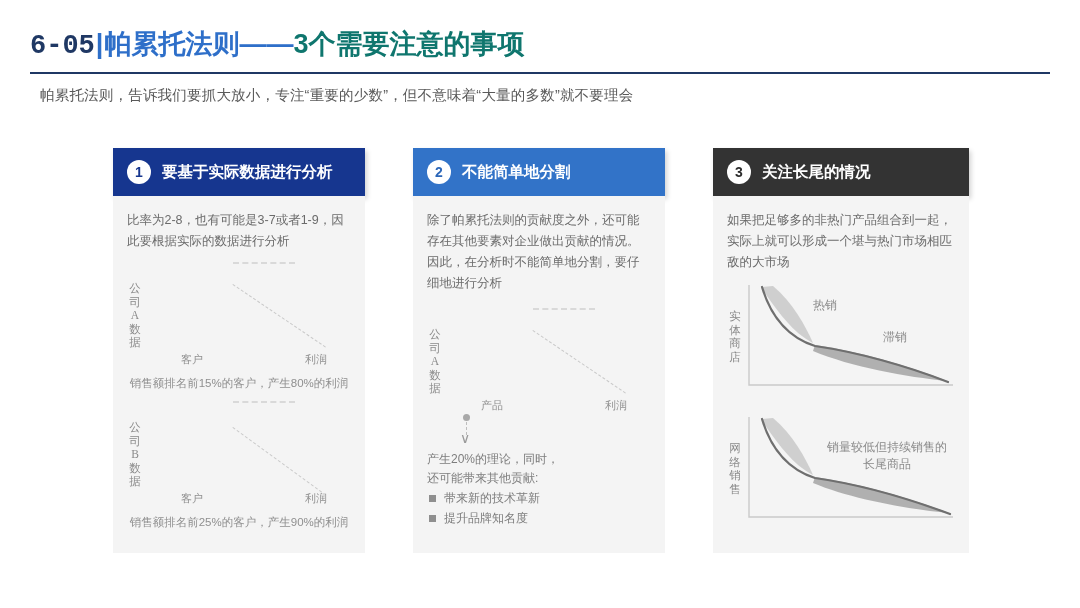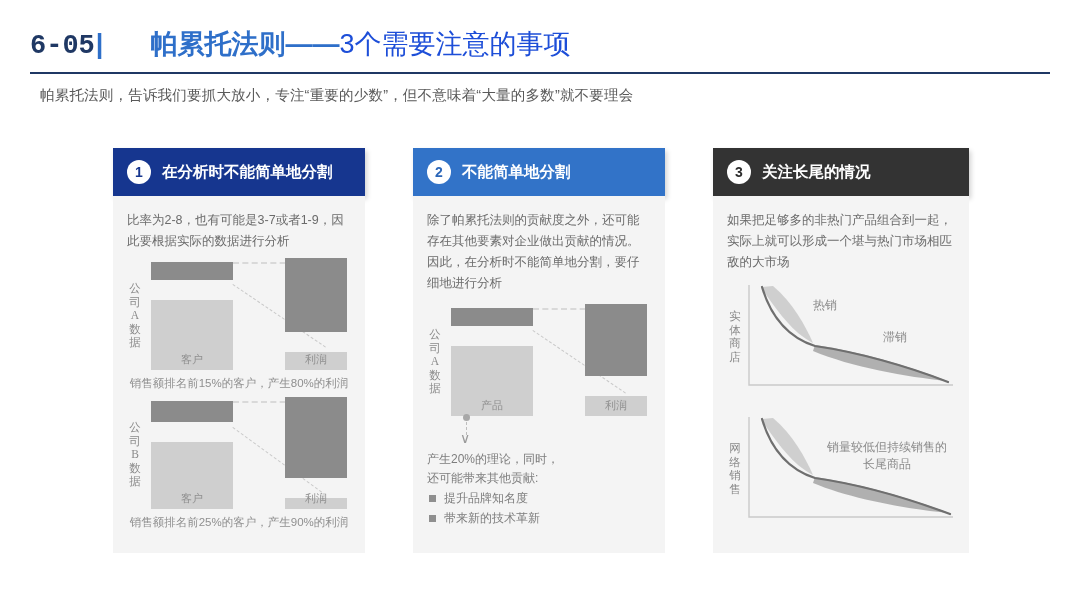--- a/index.html
+++ b/index.html
@@ -12,22 +12,22 @@
   }
 
   
   .slide-title{
     position:absolute; left:30px; top:26px;
     font-size:27px; font-weight:bold; white-space:nowrap;
     letter-spacing:0px;
   }
   .t-num{color:#1f3864;font-family:Liberation Mono, monospace;}
   .t-bar{color:#2e6fc9; font-weight:bold; margin:0 1px;}
-  .t-main{color:#2e6fc9;margin-left:46px;}
-  .t-sub{color:#1d4ed8; font-weight:normal;}
+  .t-main{color:#2e6fc9;}
+  .t-sub{color:#0f766e; font-weight:bold;}
 
   .title-rule{
     position:absolute; left:30px; top:72px; width:1020px; height:2px;
     background:#1f3864;
   }
 
   .slide-sub{
     position:absolute; left:40px; top:86px;
     font-size:14.5px; color:#595959; letter-spacing:.2px;
     white-space:nowrap;
@@ -86,21 +86,21 @@
     display:flex; align-items:flex-end;
   }
   .chart-ylabel{
     width:16px; font-size:11.5px;color:#8a8a8a;line-height:13.5px;
     text-align:center; align-self:center;font-family:Liberation Serif, serif;
   }
   .chart-plot{
     position:relative; flex:1; height:108px; margin-left:4px;
   }
   .bar{
-    position:absolute; bottom:0; display:flex; flex-direction:column;gap:20px;
+    position:absolute; bottom:0; display:flex; flex-direction:row;gap:20px;
   }
   .bar .seg-dark{background:#8b8b8b;}
   .bar .seg-light{background:#cfcfcf;}
   .bar .seg-label{
     position:absolute;bottom:3px;left:0;right:0;text-align:center;
     font-size:11px;color:#8f8f8f;
   }
   .bar-left{left:4px;width:82px;height:108px;}
   .bar-right{right:4px;width:62px;height:112px;font-family:Liberation Serif, serif;}
 
@@ -164,21 +164,21 @@
 
 <div class="slide-title">
   <span class="t-num">6-05</span><span class="t-bar">|</span><span class="t-main">帕累托法则——</span><span class="t-sub">3个需要注意的事项</span>
 </div>
 <div class="title-rule"></div>
 <div class="slide-sub">帕累托法则，告诉我们要抓大放小，专注“重要的少数”，但不意味着“大量的多数”就不要理会</div>
 
 <div class="card c1">
   <div class="card-head">
     <div class="badge">1</div>
-    <div class="card-head-title">在分析时不能简单地分割</div>
+    <div class="card-head-title">要基于实际数据进行分析</div>
   </div>
   <div class="card-body">
     <div class="para">比率为2-8，也有可能是3-7或者1-9，因此要根据实际的数据进行分析</div>
 
     <div class="chart">
       <div class="chart-ylabel">公司A数据</div>
       <div class="chart-plot">
         <div class="dash-top" style="left:86px;top:0;width:62px;"></div>
         <div class="dash-diag" style="left:86px;top:22px;width:112px;transform:rotate(34deg);"></div>
         <div class="bar bar-left">
@@ -246,25 +246,25 @@
       <div class="dot"></div>
       <div class="vline"></div>
       <div class="chev">∨</div>
     </div>
 
     <div class="bullets">
       <div class="b-line">产生20%的理论，同时，</div>
       <div class="b-line">还可能带来其他贡献:</div>
       <div class="b-item">
         <span class="b-sq"></span>
-        <span>提升品牌知名度</span>
+        <span>带来新的技术革新</span>
       </div>
       <div class="b-item">
         <span class="b-sq"></span>
-        <span>带来新的技术革新</span>
+        <span>提升品牌知名度</span>
       </div>
     </div>
   </div>
 </div>
 
 <div class="card c3">
   <div class="card-head">
     <div class="badge">3</div>
     <div class="card-head-title">关注长尾的情况</div>
   </div>

